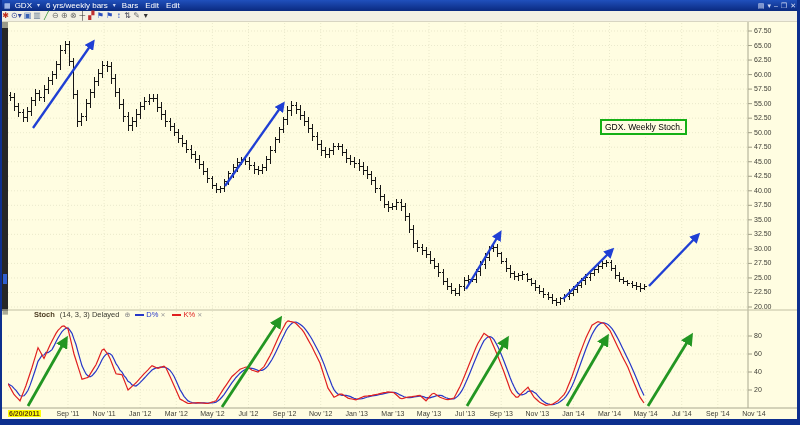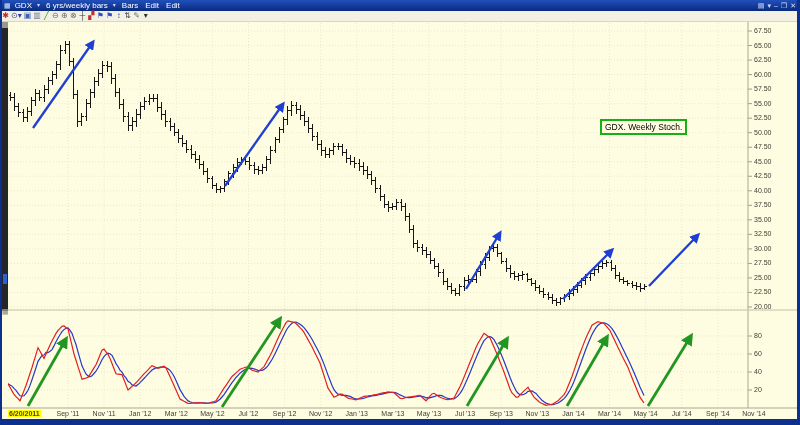--- a/index.html
+++ b/index.html
@@ -701,19 +701,36 @@
       <div class="x-label" style="left: 520.3px; top: 410px; width: 34px;">Nov '13</div>
       <div class="x-label" style="left: 556.4px; top: 410px; width: 34px;">Jan '14</div>
       <div class="x-label" style="left: 592.5px; top: 410px; width: 34px;">Mar '14</div>
       <div class="x-label" style="left: 628.6px; top: 410px; width: 34px;">May '14</div>
       <div class="x-label" style="left: 664.7px; top: 410px; width: 34px;">Jul '14</div>
       <div class="x-label" style="left: 700.8px; top: 410px; width: 34px;">Sep '14</div>
       <div class="x-label" style="left: 736.9px; top: 410px; width: 34px;">Nov '14</div>
     </div>
 
   <div class="panel-handle">▦</div>
+  <div class="stoch-header">
+    <span class="stoch-title">Stoch</span>
+    <span>(14, 3, 3) Delayed</span>
+    <span class="info-ic">⊕</span>
+    <span id="stoch-legend" style="display:flex;gap:7px;">
+        <span class="legend-item">
+          <span class="swatch" style="background: rgb(39, 55, 200);"></span>
+          <span style="color: rgb(39, 55, 200);">D%</span>
+          <span class="legend-x">✕</span>
+        </span>
+        <span class="legend-item">
+          <span class="swatch" style="background: rgb(224, 32, 32);"></span>
+          <span style="color: rgb(224, 32, 32);">K%</span>
+          <span class="legend-x">✕</span>
+        </span>
+      </span>
+  </div>
 
   <div class="gdx-note">GDX. Weekly Stoch.</div>
 
   <div class="frame-left"></div>
   <div class="frame-right"></div>
   <div class="frame-bottom"></div>
 </div>
 
 </body></html>

